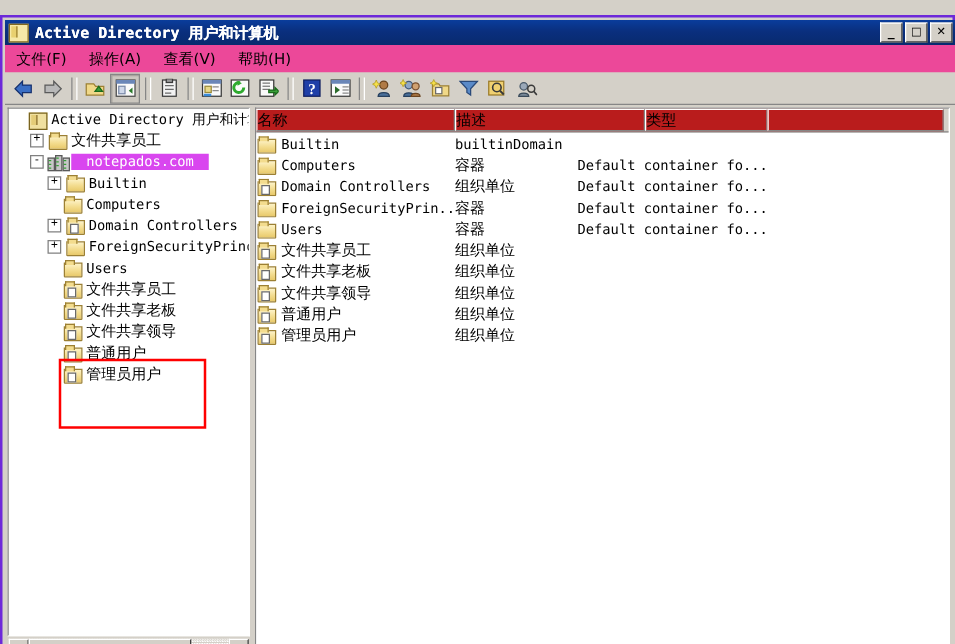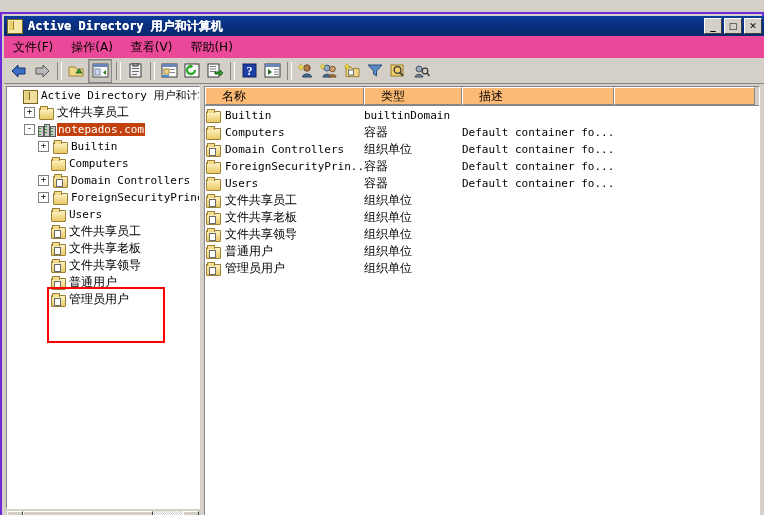--- a/index.html
+++ b/index.html
@@ -105,21 +105,21 @@
     font-size:9px;line-height:7px;text-align:center;color:#000;
     font-family:"DejaVu Sans Mono","Liberation Mono",monospace;
     flex:none;margin-right:3px;
   }
   .exp.none{border:none;background:transparent;}
   .tlabel{
     font-family:"DejaVu Sans Mono","Liberation Mono",monospace;
     font-size:11px;color:#000;margin-left:3px;
   }
   .tlabel.cjk{font-family:"DejaVu Sans","Liberation Sans",sans-serif;font-size:12px;}
-  .tlabel.sel{background:#c2410c;color:#ffffff;padding:0 1px;}
+  .tlabel.sel{background:#d946ef;color:#ffffff;padding:0 12px;}
   
   .ico{width:16px;height:14px;position:relative;flex:none;}
   .fold{
     position:absolute;left:1px;top:2px;width:13px;height:10px;
     background:linear-gradient(to bottom,#fdf3c8 0%,#f3dc8e 55%,#e8c96a 100%);
     border:1px solid #9c8034;border-radius:0 0 1px 1px;
   }
   .fold:before{
     content:"";position:absolute;left:0px;top:-3px;width:6px;height:3px;
     background:#f3dc8e;border:1px solid #9c8034;border-bottom:none;
@@ -164,22 +164,22 @@
   
   .lhead{
     position:absolute;left:0;top:0;height:19px;width:100%;
     background:#d4d0c8;display:flex;box-sizing:border-box;
     border-bottom:1px solid #868686;
   }
   .hcell{
     height:18px;box-sizing:border-box;
     border-top:1px solid #ffffff;border-left:1px solid #ffffff;
     border-right:1px solid #868686;border-bottom:1px solid #868686;
-    background:#fdba74;
-    display:flex;align-items:center;padding-left:16px;
+    background:#b91c1c;
+    display:flex;align-items:center;padding-left:0;
     font-size:12px;color:#000;font-family:Liberation Serif, serif;
     flex:none;
   }
   
   .lbody{position:absolute;left:0;top:20px;right:0;bottom:0;background:#fff;}
   .lrow{height:17px;display:flex;align-items:center;}
   .c-name{width:159px;display:flex;align-items:center;flex:none;overflow:hidden;}
   .c-type{width:98px;flex:none;overflow:hidden;white-space:nowrap;}
   .c-desc{width:152px;flex:none;overflow:hidden;white-space:nowrap;}
   .mono{font-family:"DejaVu Sans Mono","Liberation Mono",monospace;font-size:11px;color:#000;}
@@ -478,26 +478,26 @@
         <div class="sb-thumb"></div>
       </div>
       <div class="sb-arrow">►</div>
     </div>
 
     <div class="list-pane">
       <div class="lhead" id="lhead">
           <div class="hcell" style="width: 159px;">
             <span>名称</span>
           </div>
+          <div class="hcell" style="width: 152px;">
+            <span>描述</span>
+          </div>
           <div class="hcell" style="width: 98px;">
             <span>类型</span>
           </div>
-          <div class="hcell" style="width: 152px;">
-            <span>描述</span>
-          </div>
           <div class="hcell" style="width: 141px;">
             <span></span>
           </div>
         </div>
       <div class="lbody" id="lbody">
           <div class="lrow">
             <div class="c-name">
               <span class="ico">
                 <span class="fold"></span>
               </span>

